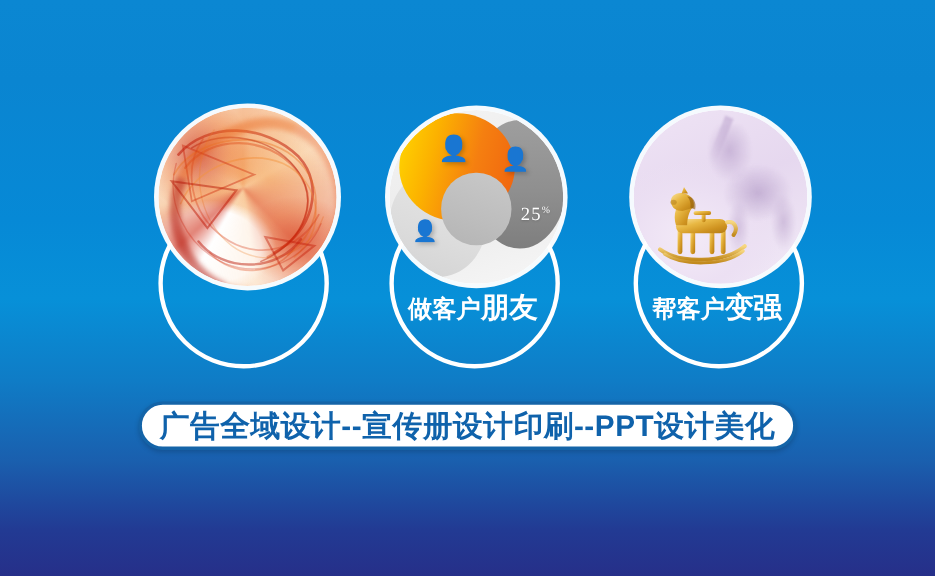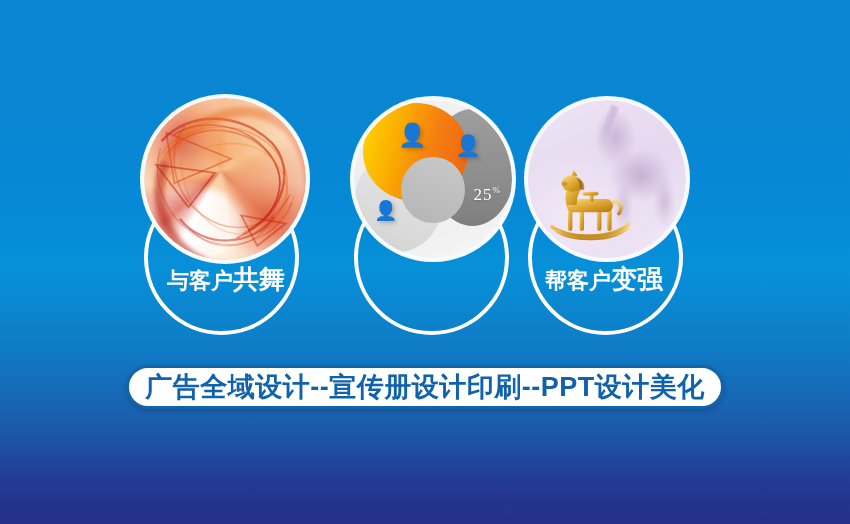--- a/index.html
+++ b/index.html
@@ -39,21 +39,21 @@
   }
 
   .unit {
     position: absolute;
     top: 92px;
     width: 200px;
     height: 250px;
   }
   .unit-1 { left: 126px; }
   .unit-2 { left: 330px; }
-  .unit-3 { left: 504px; }
+  .unit-3 { left: 552px; }
 
   
   .ring {
     position: absolute;
     left: 18px;
     top: 88px;
     width: 155px;
     height: 155px;
     border-radius: 50%;
     border: 4px solid #ffffff;
@@ -307,23 +307,20 @@
                 <path d="M46 130 C66 152, 104 152, 122 126" stroke="rgba(220,60,16,0.35)" stroke-width="1.4"></path>
                 <path d="M12 66 L70 74 L44 108 Z" stroke="rgba(180,16,6,0.5)" stroke-width="1.8"></path>
                 <path d="M22 34 L86 60 L30 84 Z" stroke="rgba(200,28,10,0.42)" stroke-width="1.6"></path>
                 <path d="M96 116 L140 124 L112 146 Z" stroke="rgba(186,20,8,0.45)" stroke-width="1.8"></path>
               </g>
             </svg>
           </div>
         </div>
       </div>
 
-      <div class="caption">
-        <span class="cap-a">与客户</span><span class="cap-b">共舞</span>
-      </div>
     </div>
 
     <div class="unit unit-2">
       <div class="ring"></div>
 
       <div class="photo">
         <div class="inner">
           <div class="art-info">
             <div class="info-graylight"></div>
             <div class="info-grayright"></div>
@@ -332,20 +329,23 @@
 
             <span class="icon-person icon-p1">👤</span>
             <span class="icon-person icon-p2">👤</span>
             <span class="icon-person icon-p3">👤</span>
 
             <span class="info-pct"><span>25</span><sup>%</sup></span>
           </div>
         </div>
       </div>
 
+      <div class="caption">
+        <span class="cap-a">做客户</span><span class="cap-b">朋友</span>
+      </div>
     </div>
 
     <div class="unit unit-3">
       <div class="ring"></div>
 
       <div class="photo">
         <div class="inner">
           <div class="art-horse">
             <div class="horse-shadow"></div>
             <svg class="horse" viewBox="0 0 120 100">

